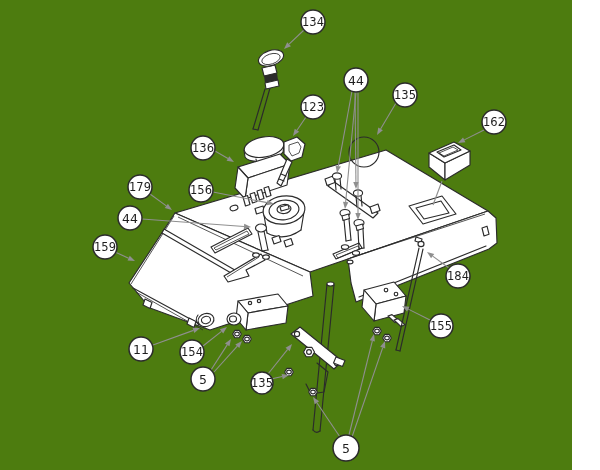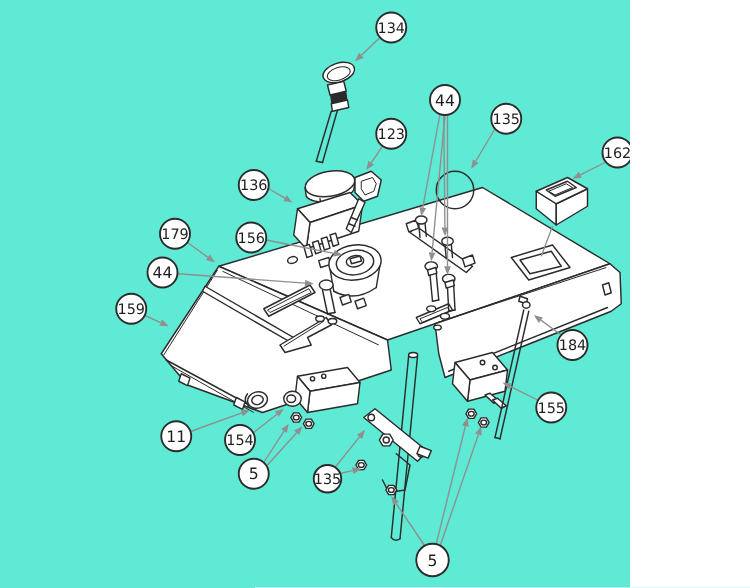--- a/index.html
+++ b/index.html
@@ -1,16 +1,16 @@
 <!DOCTYPE html>
 <html><head>
 <meta charset="utf-8">
 <style>
   html,body{margin:0;padding:0;background:#ffffff;}
-  .stage{width:504px;height:470px;background:#5eead4;position:relative;overflow:hidden;
+  .stage{width:572px;height:470px;background:#4d7c0f;position:relative;overflow:hidden;
          font-family:"DejaVu Sans",sans-serif;}
   svg{display:block;}
   .ln{stroke:#2b2b2b;stroke-width:1.15;fill:none;stroke-linejoin:round;stroke-linecap:round;}
   .face{fill:#ffffff;}
   .dark{fill:#2b2b2b;stroke:none;}
   .thin{stroke:#2b2b2b;stroke-width:0.8;fill:none;}
   .leader{stroke:#8f8f8f;stroke-width:1.1;fill:none;}
   .leader-arrow{fill:#8f8f8f;stroke:none;}
   .callout-circle{fill:#ffffff;stroke:#2b2b2b;stroke-width:1.5;}
   .callout-text{fill:#1e1e1e;text-anchor:middle;font-family:"DejaVu Sans",sans-serif;}

